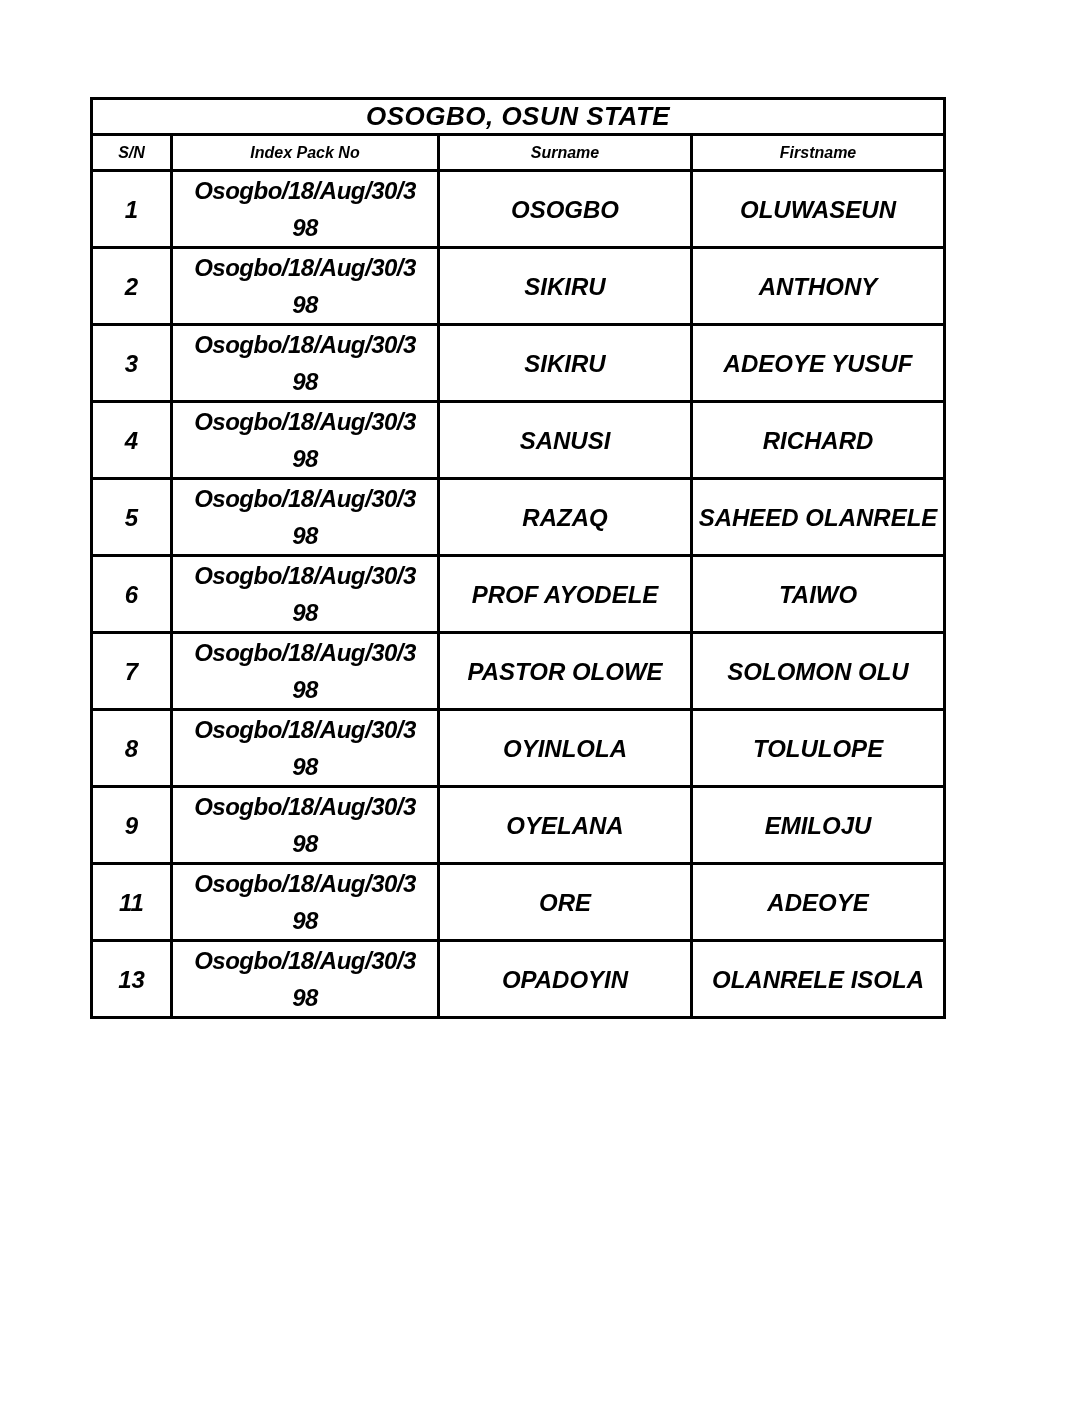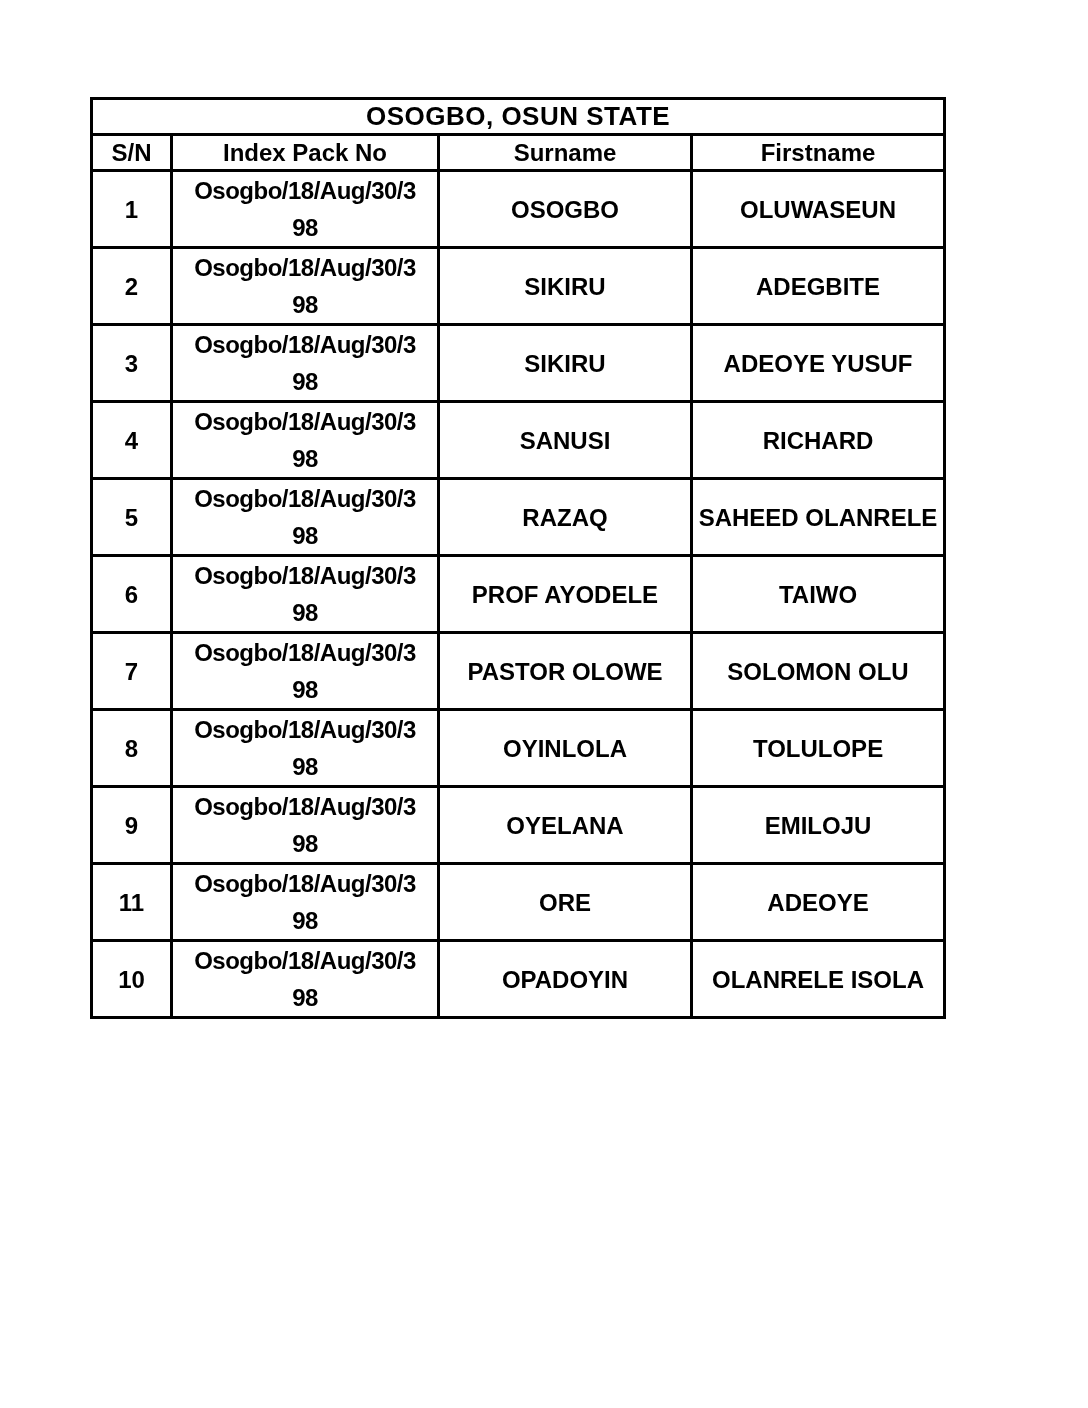--- a/index.html
+++ b/index.html
@@ -22,39 +22,40 @@
     background: #ffffff;
   }
   table.roster {
     position: absolute;
     left: 90px;
     top: 97px;
     width: 853px;
     border-collapse: collapse;
     table-layout: fixed;
     background: #ffffff;
+    font-style: italic;
   }
   table.roster td, table.roster th {
     border: 3px solid #000000;
     text-align: center;
     vertical-align: middle;
     font-weight: bold;
     color: #000000;
     padding: 0;
     white-space: pre-line;
     overflow: hidden;
   }
   .title-cell {
     height: 33px;
     font-size: 26px;
     letter-spacing: 0.5px;
   }
   th.col-header {
     height: 33px;
-    font-size: 24px;
+    font-size: 16px;
   }
   tbody td {
     height: 71px;
     font-size: 24px;
     line-height: 37px;
   }
   td.cell-index {
     letter-spacing: -0.5px;
   }
   col.c-sn { width: 80px; }
@@ -90,21 +91,21 @@
           <td class="cell-index">Osogbo/18/Aug/30/3
 98</td>
           <td class="cell-surname">OSOGBO</td>
           <td class="cell-firstname">OLUWASEUN</td>
         </tr>
         <tr>
           <td class="cell-sn">2</td>
           <td class="cell-index">Osogbo/18/Aug/30/3
 98</td>
           <td class="cell-surname">SIKIRU</td>
-          <td class="cell-firstname">ADEGBITE</td>
+          <td class="cell-firstname">ANTHONY</td>
         </tr>
         <tr>
           <td class="cell-sn">3</td>
           <td class="cell-index">Osogbo/18/Aug/30/3
 98</td>
           <td class="cell-surname">SIKIRU</td>
           <td class="cell-firstname">ADEOYE YUSUF</td>
         </tr>
         <tr>
           <td class="cell-sn">4</td>
@@ -149,21 +150,21 @@
           <td class="cell-firstname">EMILOJU</td>
         </tr>
         <tr>
           <td class="cell-sn">11</td>
           <td class="cell-index">Osogbo/18/Aug/30/3
 98</td>
           <td class="cell-surname">ORE</td>
           <td class="cell-firstname">ADEOYE</td>
         </tr>
         <tr>
-          <td class="cell-sn">10</td>
+          <td class="cell-sn">13</td>
           <td class="cell-index">Osogbo/18/Aug/30/3
 98</td>
           <td class="cell-surname">OPADOYIN</td>
           <td class="cell-firstname">OLANRELE ISOLA</td>
         </tr>
       </tbody>
   </table>
 </div>
 
 </body></html>

